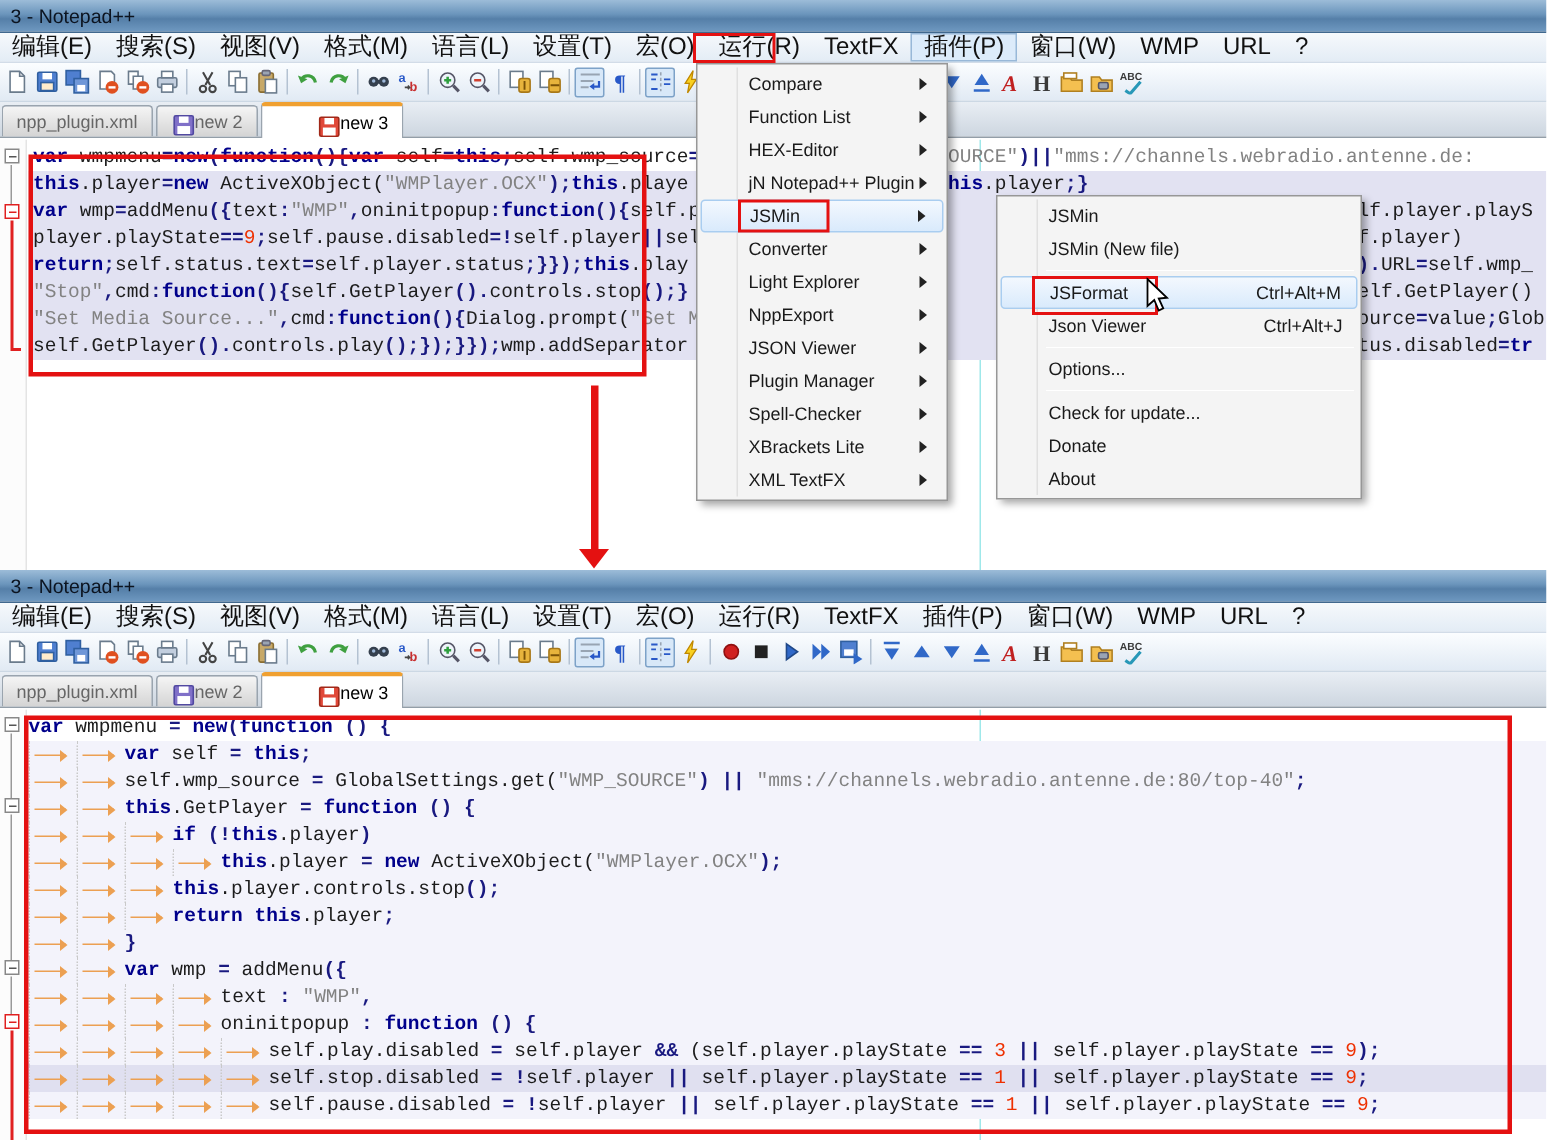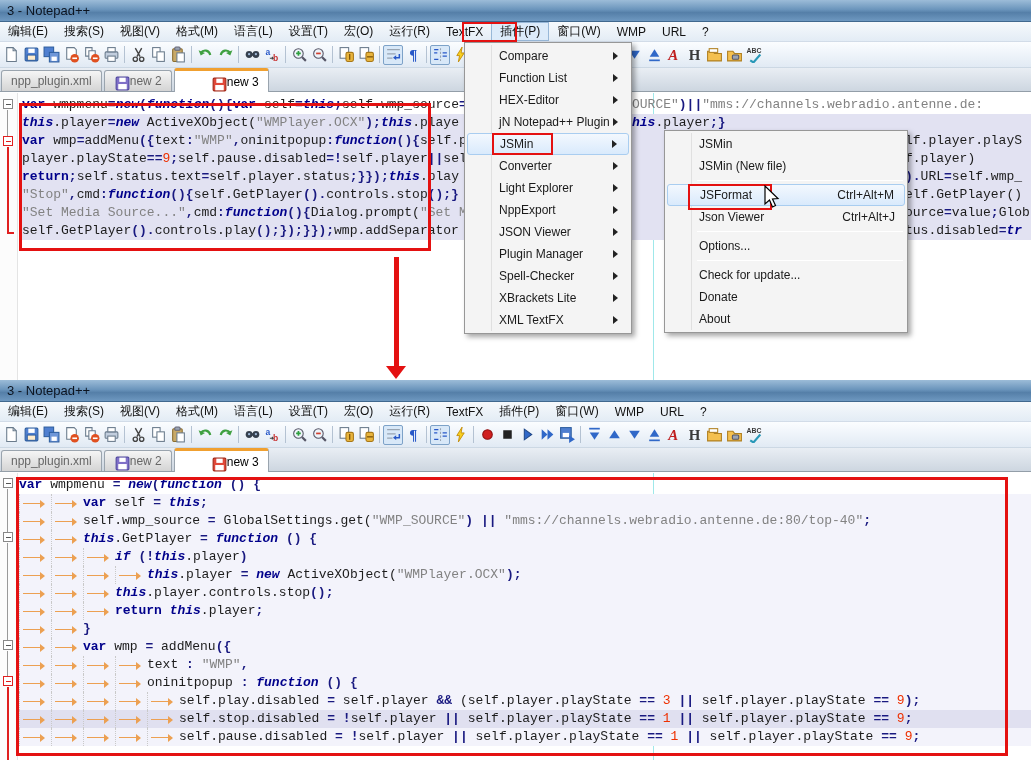--- a/index.html
+++ b/index.html
@@ -7,21 +7,21 @@
   #screen { position:relative; width:1031px; height:760px; overflow:hidden; background:#fff; }
 
   .win { position:absolute; left:0; width:1031px; background:#fff; }
   #win-top { top:0; height:380px; }
   #win-bottom { top:380px; height:380px; }
 
   .titlebar { height:22px; background:linear-gradient(#9cbcd8, #6b95bc 45%, #557fa8 60%, #6e98c0);
               border-bottom:1px solid #40688e; color:#0c1420; font-size:13px;
               display:flex; align-items:center; padding-left:7px; }
   .menubar { height:20px; background:linear-gradient(#f6f9fc,#e3ecf5); display:flex; align-items:stretch;
-             font-size:12px; color:#111; border-bottom:1px solid #d2dce8; }
+             font-size:16px; color:#111; border-bottom:1px solid #d2dce8; }
   .mi { padding:0 8px; display:flex; align-items:center; white-space:nowrap; }
   .mi.open { background:#dcebfa; border:1px solid #98b8d8; }
 
   .toolbar { height:26px; background:linear-gradient(#fbfdff,#e1eaf4); display:flex; align-items:center;
              padding-left:1px; border-bottom:1px solid #ccd8e4; }
   .tbi { width:20px; height:20px; display:flex; align-items:center; justify-content:center; flex:none; }
   .tbi.pressed { border:1px solid #7da2c8; background:#d8e8f8; border-radius:2px; }
   .tbsep { width:1px; height:17px; background:#b4c2d2; margin:0 3px; flex:none; }
 
   .tabbar { height:24px; background:linear-gradient(#e9eef4,#cdd6e0); display:flex; align-items:flex-end;
@@ -40,21 +40,21 @@
   .edge-line { position:absolute; top:0; bottom:0; width:1px; background:#9fe8ea; }
 
   .row { position:absolute; left:19px; right:0; height:18px; white-space:pre;
          font-family:"Liberation Mono","DejaVu Sans Mono",monospace; font-size:13px; line-height:18px; }
   .row.sel  { background:#e2e2f2;padding-left:28px; }
   .row.pale { background:#f3f3fb; }
   .row.cur  { background:#e0e0f0; }
   .frag { position:absolute; top:0; }
 
   .kw  { color:#00008b; font-weight:bold; }
-  .kwi { color:#00008b; font-weight:bold; font-style:italic; }
+  .kwi { color:#00008b; font-weight:bold; }
   .op  { color:#191980; font-weight:bold; }
   .str { color:#828282; }
   .num { color:#ee3000; }
   .pl  { color:#1c1c1c; }
 
   .tab-arrow { display:inline-block; width:32px; height:18px; position:relative; vertical-align:top;
                border-left:1px dotted #c9c9c9; }
   .tab-arrow::before { content:""; position:absolute; left:3px; right:7px; top:9px; border-top:1px solid #eca052; }
   .tab-arrow::after  { content:""; position:absolute; right:2px; top:5.5px; border:4px solid transparent;
                        border-left:5px solid #eca052; }

